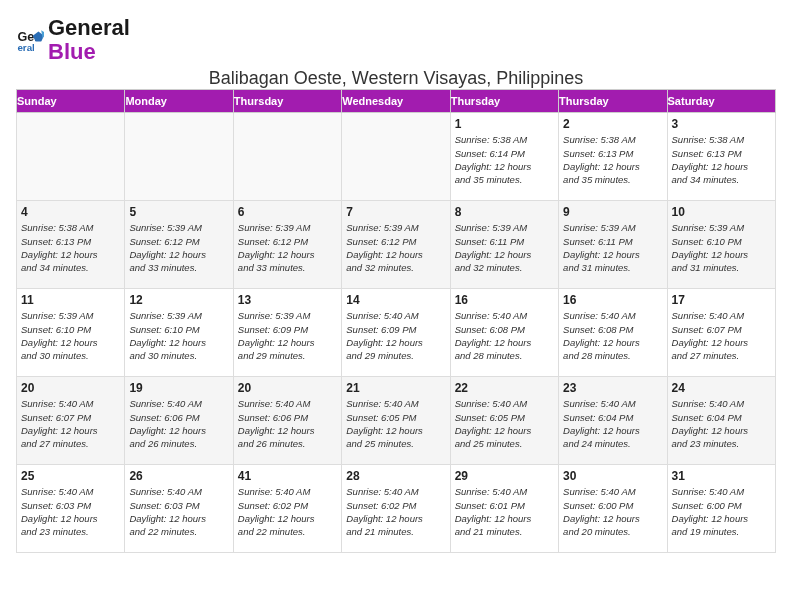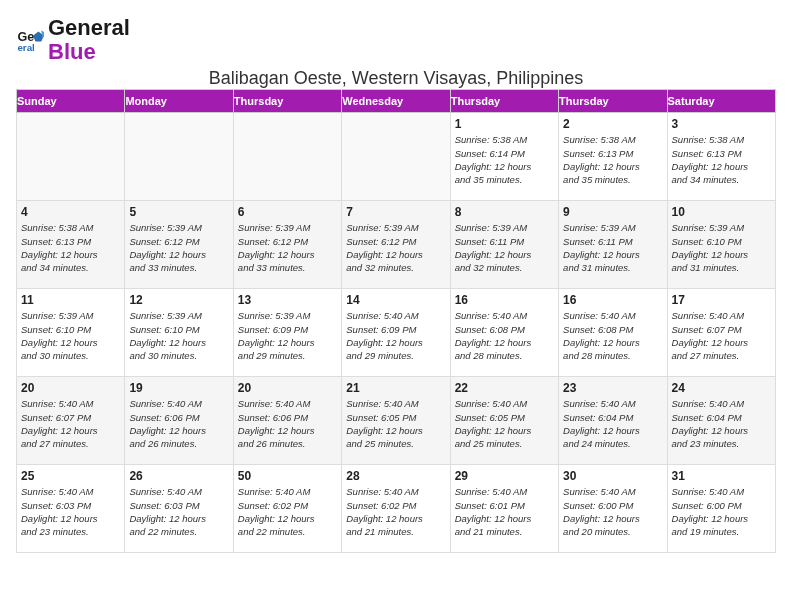--- a/index.html
+++ b/index.html
@@ -315,21 +315,21 @@
 and 23 minutes.</div>
         </td>
         <td>
           <span class="day-number">26</span>
           <div class="day-info" style="white-space: pre-wrap;">Sunrise: 5:40 AM
 Sunset: 6:03 PM
 Daylight: 12 hours
 and 22 minutes.</div>
         </td>
         <td>
-          <span class="day-number">50</span>
+          <span class="day-number">41</span>
           <div class="day-info" style="white-space: pre-wrap;">Sunrise: 5:40 AM
 Sunset: 6:02 PM
 Daylight: 12 hours
 and 22 minutes.</div>
         </td>
         <td>
           <span class="day-number">28</span>
           <div class="day-info" style="white-space: pre-wrap;">Sunrise: 5:40 AM
 Sunset: 6:02 PM
 Daylight: 12 hours

